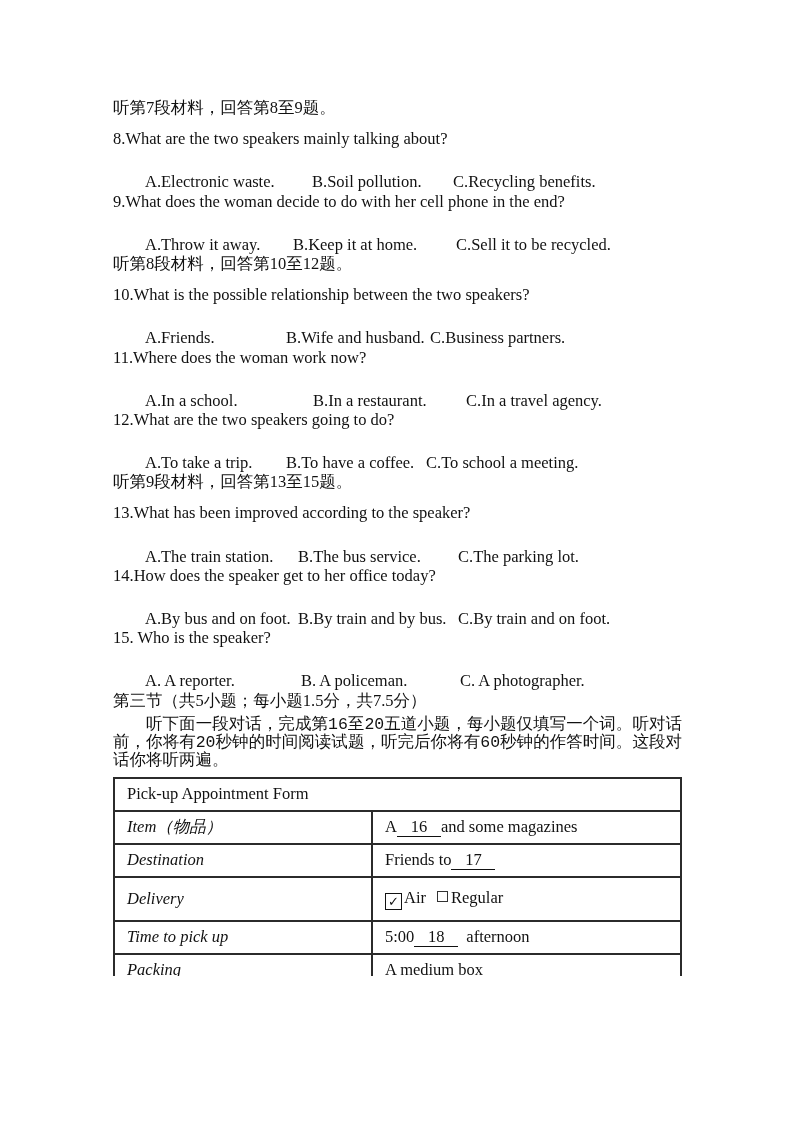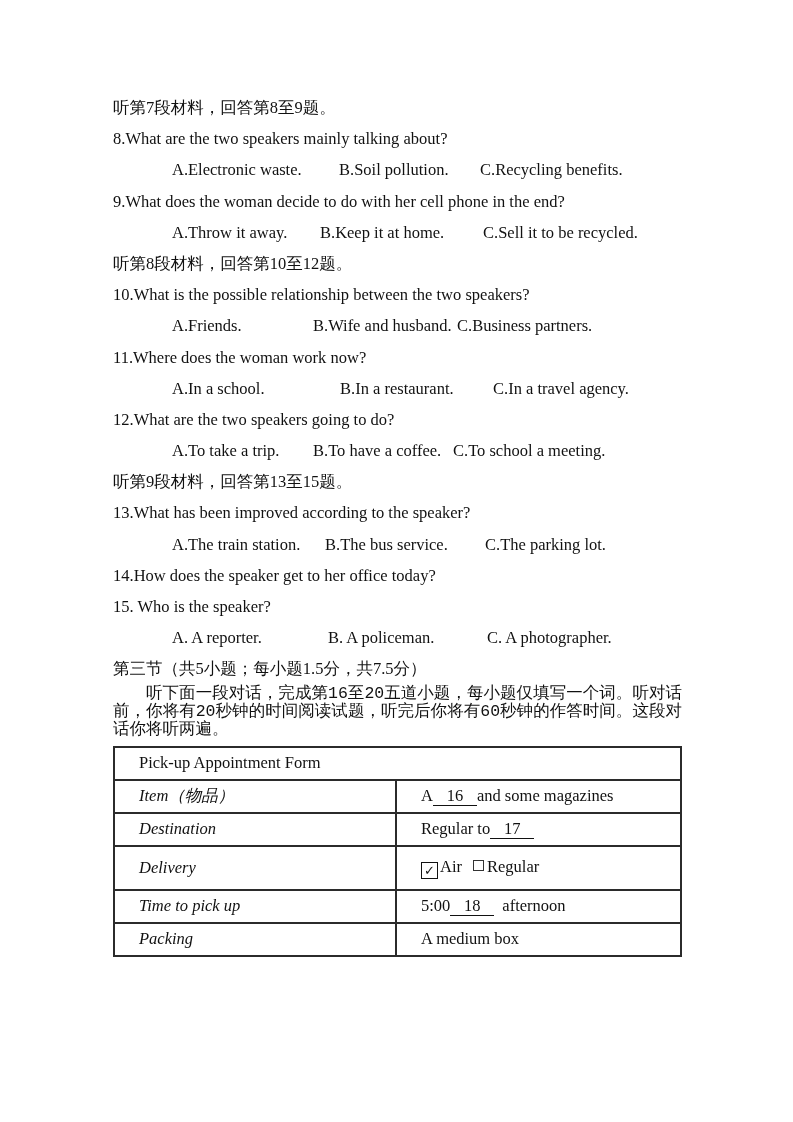--- a/index.html
+++ b/index.html
@@ -10,35 +10,35 @@
     overflow:hidden;
     font-family:"Liberation Serif","DejaVu Serif",serif;
     color:#111;
   }
   .content{
     position:absolute;left:113px;top:92px;width:569px;
     font-size:16.5px;
   }
   .line{height:31.2px;line-height:31.2px;white-space:nowrap;}
   .opts{position:relative;}
-  .opt{position:absolute;top:0;margin-left:27px;}
+  .opt{position:absolute;top:12px;}
   .para{
     line-height:18px;
     text-indent:2em;
     text-align:justify;
     font-family:Liberation Mono, monospace;
   }
   table.form{
     border-collapse:collapse;
     width:569px;
     margin-top:7px;
   }
   table.form td{
     border:2px solid #2b2b2b;
-    padding:2px 24px;
+    padding:2px 12px;
     vertical-align:middle;
     font-size:16.5px;
   }
   td.col-label{width:232px;font-style:italic;}
   tr.r-std td{height:27px;}
   tr.r-tall td{height:38px;}
   .blank{
     display:inline-block;
     min-width:22px;
     padding:0 11px;
@@ -122,20 +122,25 @@
     <div class="line">听第9段材料，回答第13至15题。</div>
 
     <div class="line">13.What has been improved according to the speaker?</div>
     <div class="line opts">
       <span class="opt" style="left:185px">B.The bus service.</span>
       <span class="opt" style="left:32px">A.The train station.</span>
       <span class="opt" style="left:345px">C.The parking lot.</span>
     </div>
 
     <div class="line">14.How does the speaker get to her office today?</div>
+    <div class="line opts">
+      <span class="opt" style="left:32px">A.By bus and on foot.</span>
+      <span class="opt" style="left:185px">B.By train and by bus.</span>
+      <span class="opt" style="left:345px">C.By train and on foot.</span>
+    </div>
 
     <div class="line">15. Who is the speaker?</div>
     <div class="line opts">
       <span class="opt" style="left:32px">A. A reporter.</span>
       <span class="opt" style="left:188px">B. A policeman.</span>
       <span class="opt" style="left:347px">C. A photographer.</span>
     </div>
 
     <div class="line">第三节（共5小题；每小题1.5分，共7.5分）</div>
 
@@ -145,21 +150,21 @@
       <tbody>
           <tr class="r-std">
         <td colspan="2">Pick-up Appointment Form</td>
       </tr>
       <tr class="r-std">
         <td class="col-label">Item（物品）</td>
         <td><span>A</span><span class="blank">16</span><span>and some magazines</span></td>
       </tr>
       <tr class="r-std">
         <td class="col-label">Destination</td>
-        <td><span>Regular to</span><span class="blank">17</span></td>
+        <td><span>Friends to</span><span class="blank">17</span></td>
       </tr>
       <tr class="r-tall">
         <td class="col-label">Delivery</td>
         <td><span class="cb-checked">✓</span><span>Air</span><span class="cb-empty"></span><span>Regular</span></td>
       </tr>
       <tr class="r-std">
         <td class="col-label">Time to pick up</td>
         <td><span>5:00</span><span class="blank">18</span><span style="margin-left:8px">afternoon</span></td>
       </tr>
       <tr class="r-std">

